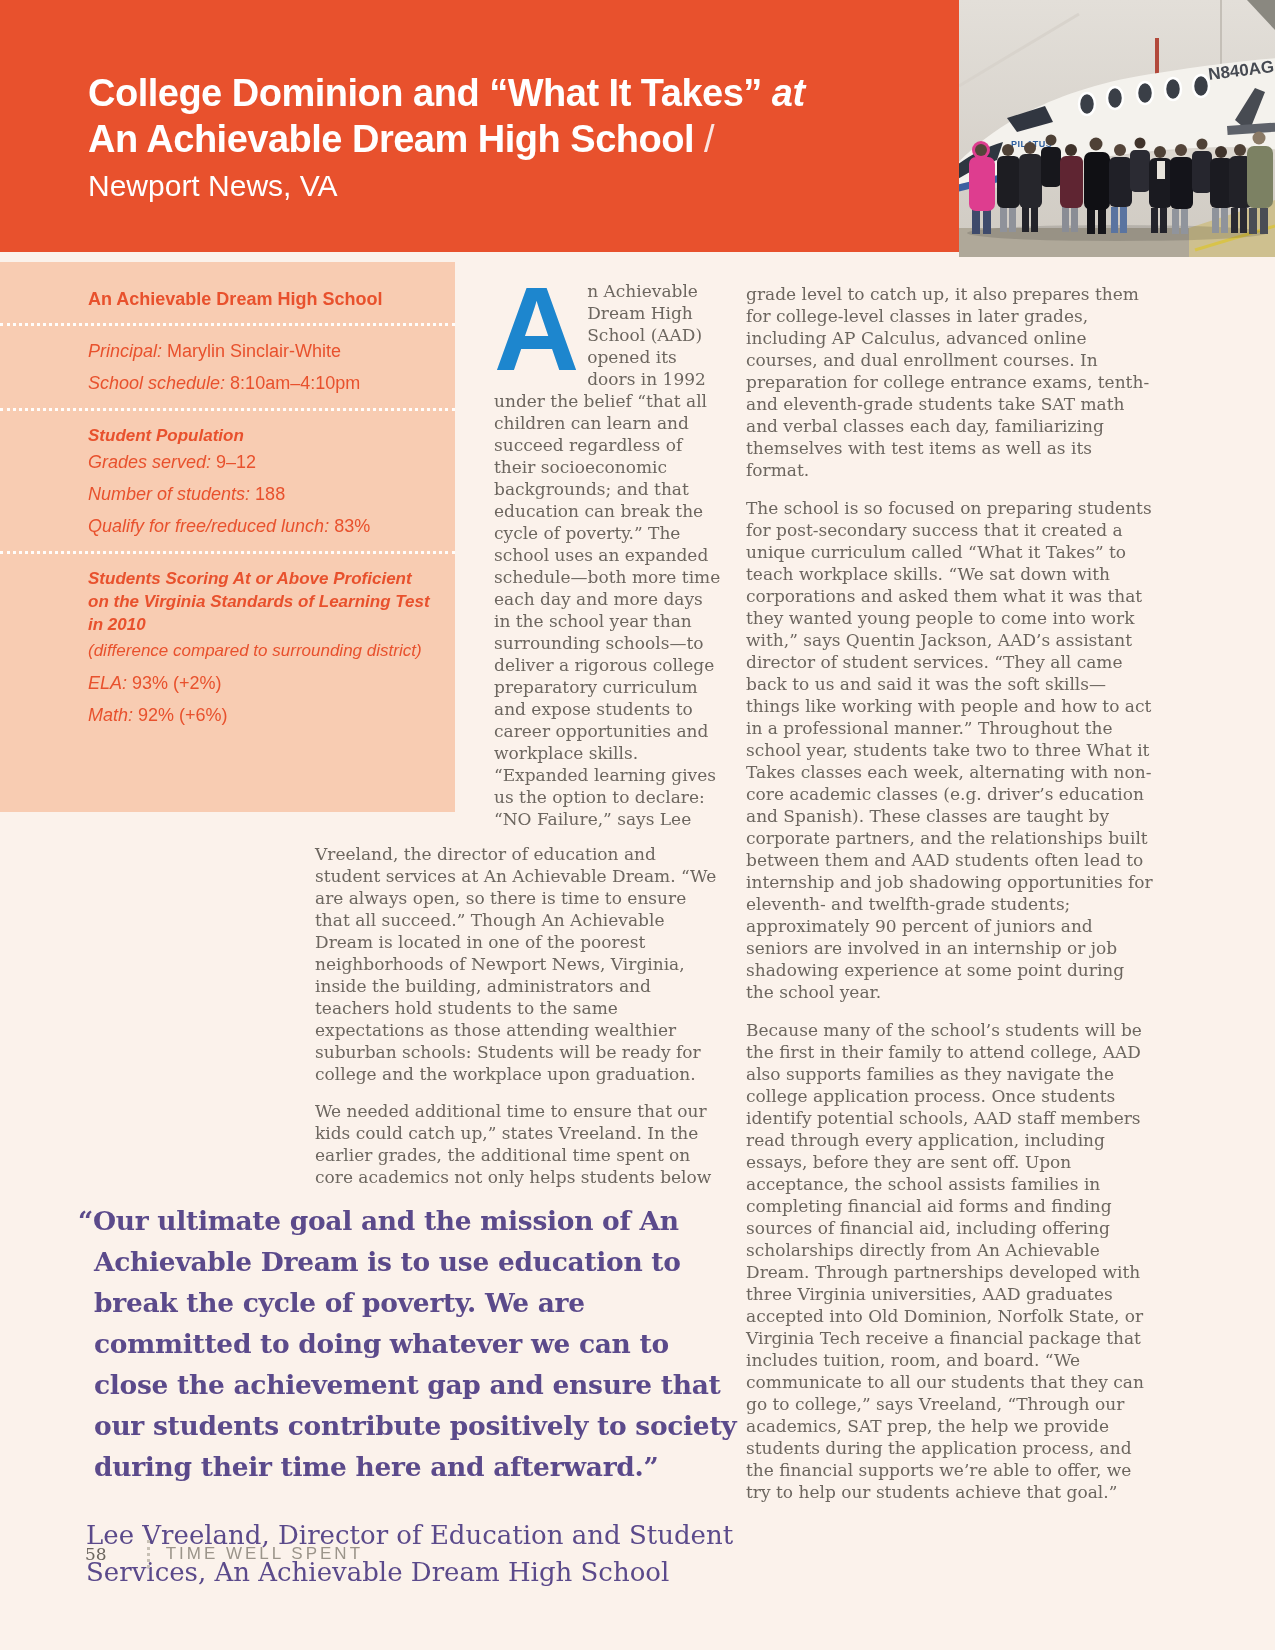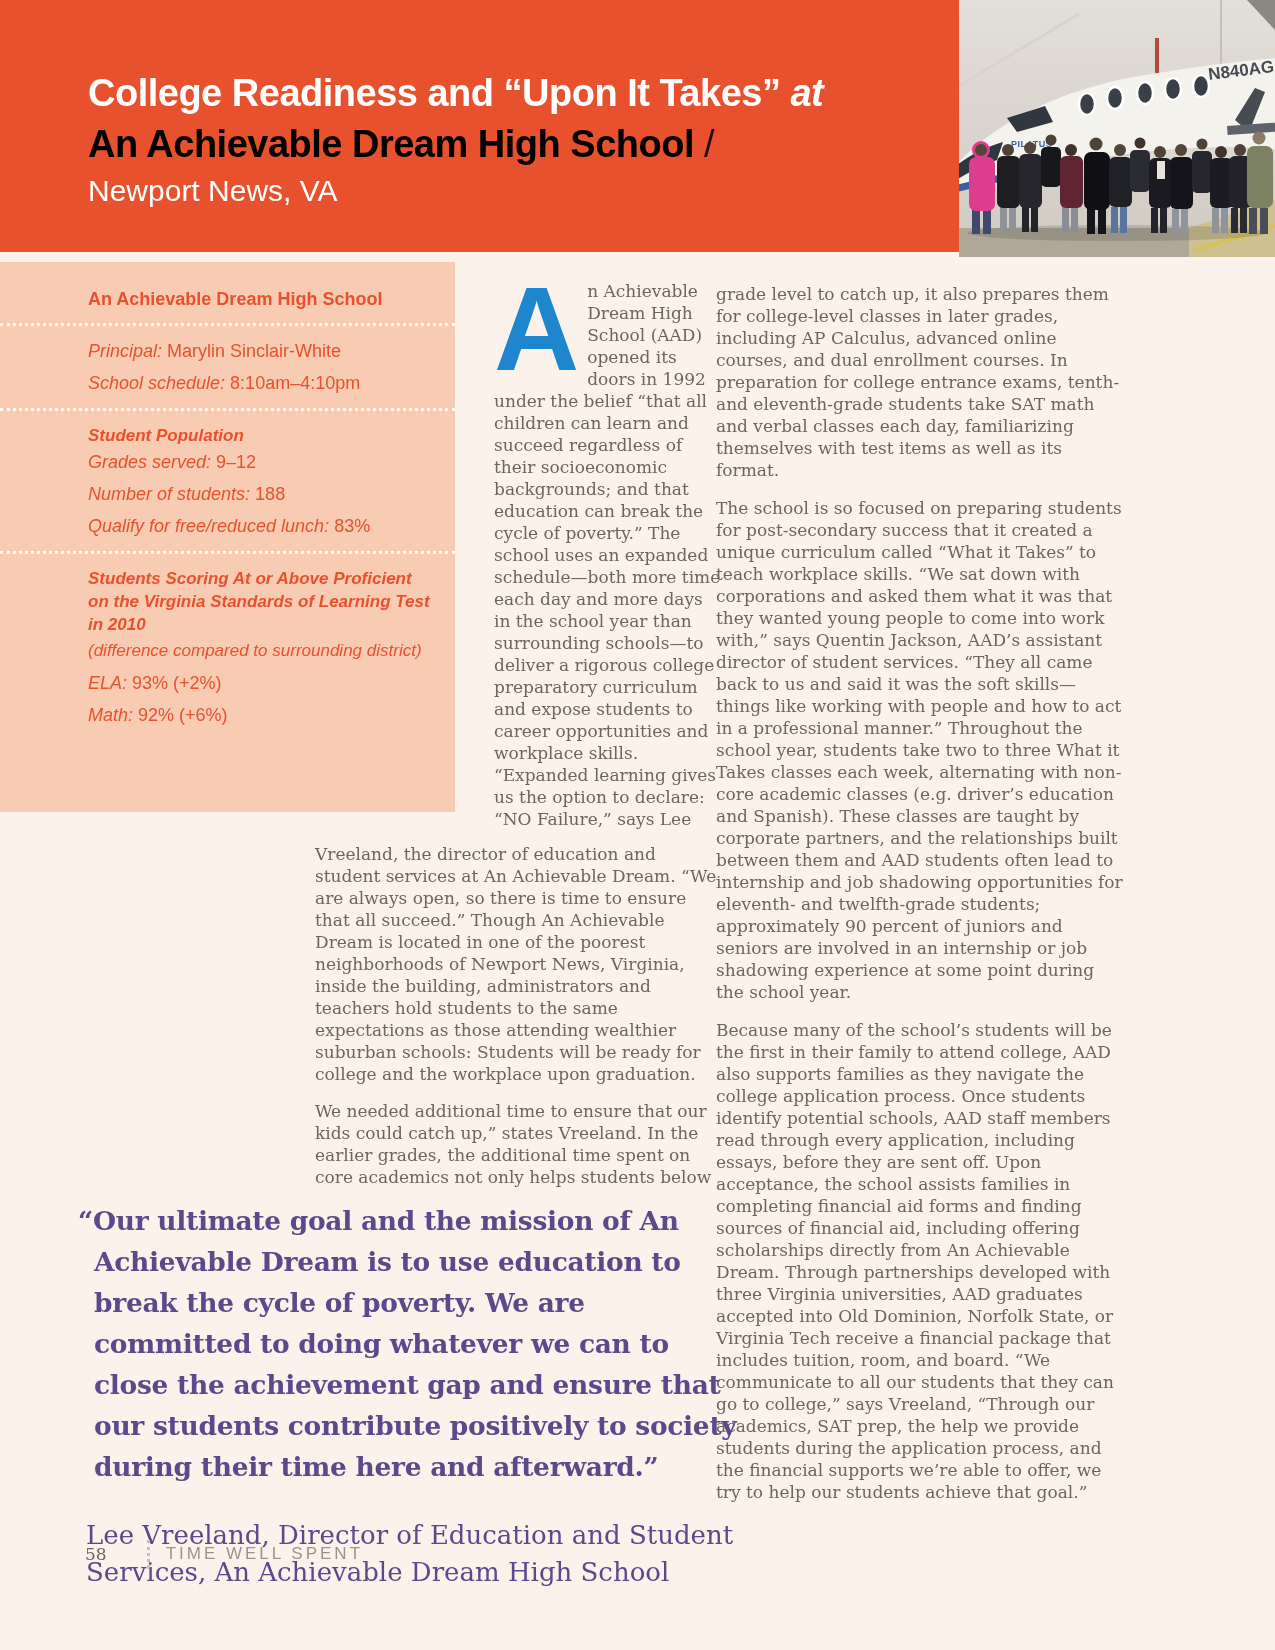--- a/index.html
+++ b/index.html
@@ -5,21 +5,21 @@
   * { box-sizing: border-box; }
   html,body { margin:0; padding:0; }
   body { width:1275px; height:1650px; background:#FBF2EB; font-family:"DejaVu Serif", serif; }
   .page { position:relative; width:1275px; height:1650px; background:#FBF2EB; overflow:hidden; }
 
   
   .band { position:absolute; left:0; top:0; width:959px; height:252px; background:#E8512D; }
   .band h1 { margin:0; padding:70px 0 0 88px; font-family:"Liberation Sans", sans-serif; font-weight:bold; }
   .t1 { display:block; color:#FFFFFF; font-size:38px; line-height:46px; letter-spacing:-0.5px; }
   .t1 em { font-style:italic; }
-  .t2 { display:block; color:#000000; font-size:38px; line-height:46px; margin-top:5px; letter-spacing:-0.5px; }
+  .t2 { display:block; color:#ffffff; font-size:38px; line-height:46px; letter-spacing:-0.5px; }
   .t2 .slash { font-weight:normal; opacity:.85; }
   .t3 { display:block; color:#ffffff; font-size:30px; line-height:38px; font-weight:normal; margin-top:5px; }
 
   
   .photo { position:absolute; left:959px; top:0; width:316px; height:257px; }
   .photo svg { display:block; }
 
   
   .sidebar { position:absolute; left:0; top:262px; width:455px; height:550px; background:#F8CCB2;
              padding:26px 18px 0 88px; color:#E8512D; font-family:"Liberation Sans", sans-serif; }
@@ -30,21 +30,21 @@
   .sb-title { margin:0 0 3px 0; font-size:17px; line-height:23px; font-style:italic; font-weight:bold; }
   .sb-sub { margin:0 0 9px 0; font-size:17px; line-height:23px; font-style:italic; }
 
   
   .bodytext { color:#6C665F; font-size:17px; line-height:22px; }
   .col-narrow { position:absolute; left:494px; top:280px; width:228px; }
   .dropcap { float:left; font-family:"Liberation Sans", sans-serif; font-weight:bold; color:#1D86CE;
              font-size:118px; line-height:90px; margin:4px 8px 0 0; }
   .col-wide { position:absolute; left:315px; top:843px; width:407px; }
   .col-wide p { margin:0 0 15px 0; }
-  .col-right { position:absolute; left:716px; top:283px; width:410px; }
+  .col-right { position:absolute; left:746px; top:283px; width:410px; }
   .col-right p { margin:0 0 16px 0; }
 
   
   .quoteblock { position:absolute; left:78px; top:1200px; width:660px; }
   .pull { margin:0 0 30px 0; padding-left:16px; text-indent:-16px; color:#5B4A8B;
           font-family:"DejaVu Serif", serif; font-weight:bold; font-size:26.5px; line-height:41px; letter-spacing:-0.3px; }
   .attr { margin:0 0 0 8px; color:#5B4A8B; font-size:26px; line-height:37px; font-weight:normal; }
 
   
   .footer { position:absolute; left:85px; top:1540px; display:flex; align-items:center; }
@@ -52,21 +52,21 @@
   .fsep { border-left:3px dotted #C7C0B4; height:28px; margin:0 16px 0 40px; }
   .flabel { font-family:"Liberation Sans", sans-serif; font-size:17px; letter-spacing:3px; color:#9B948A; }
 </style>
 </head>
 <body>
 
 <div class="page">
 
   <header class="band">
     <h1>
-      <span class="t1"><span>College Readiness and “Upon It Takes” </span><em>at</em></span>
+      <span class="t1"><span>College Dominion and “What It Takes” </span><em>at</em></span>
       <span class="t2"><span>An Achievable Dream High School </span><span class="slash">/</span></span>
       <span class="t3">Newport News, VA</span>
     </h1>
   </header>
 
   <div class="photo">
     <svg viewBox="0 0 316 257" width="316" height="257" preserveAspectRatio="none">
       <defs>
         <linearGradient id="wall" x1="0" y1="0" x2="0" y2="1">
           <stop offset="0" stop-color="#E3DFD9"></stop>

